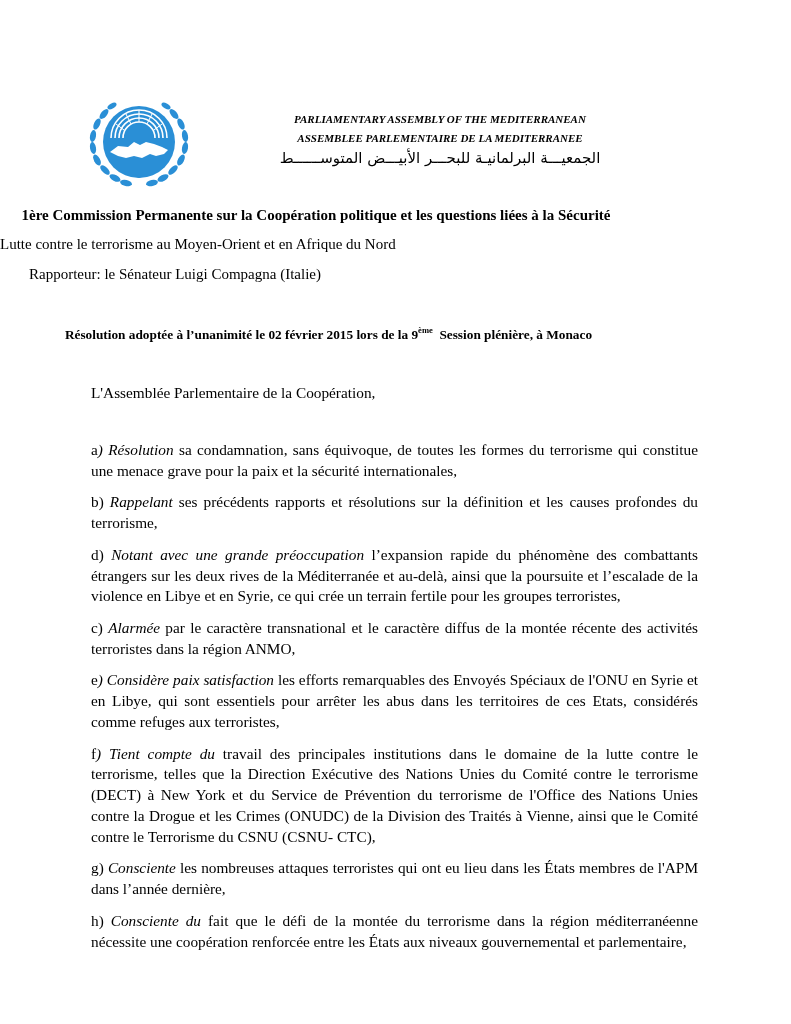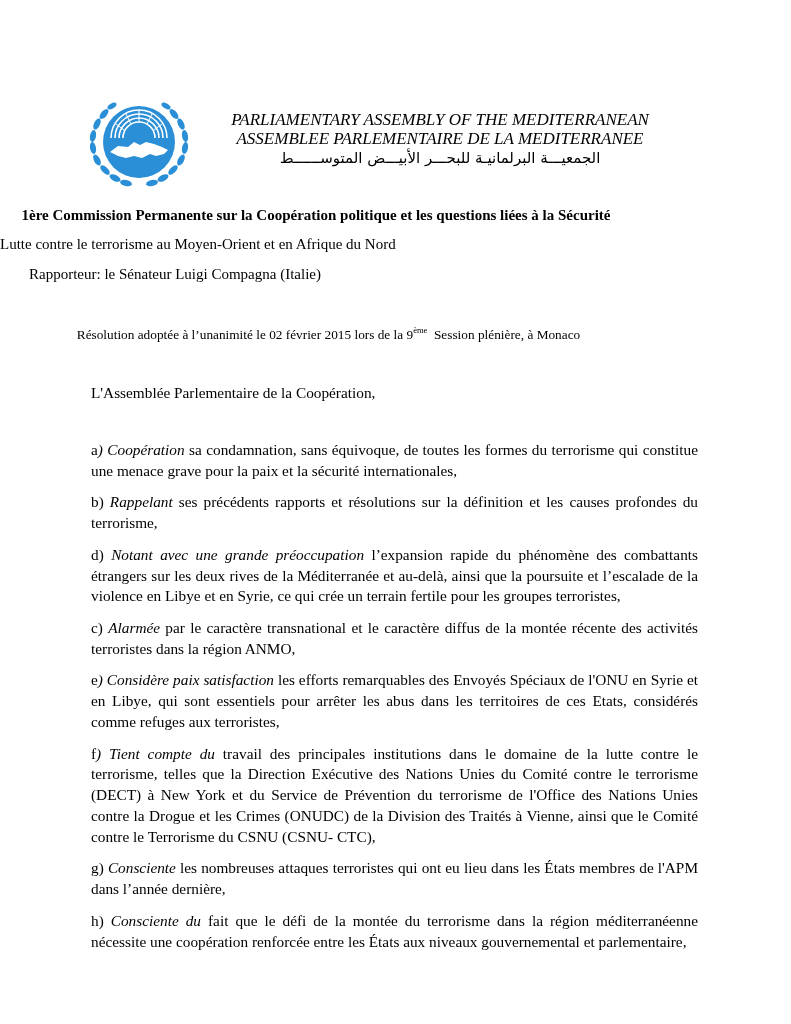--- a/index.html
+++ b/index.html
@@ -1,24 +1,24 @@
 <!DOCTYPE html>
 <html><head>
 <meta charset="utf-8">
 <style>
   html, body { margin: 0; padding: 0; background: #ffffff; }
   body { width: 791px; height: 1024px; position: relative; overflow: hidden;
          font-family: "Liberation Serif", serif; color: #000; }
   .logo { position: absolute; left: 84px; top: 92px; width: 110px; height: 100px; }
   .header-block { position: absolute; left: 222px; top: 110px; width: 436px; text-align: center; }
-  .org-line { font-weight: normal; font-style: italic; font-size: 17px; line-height: 19px; letter-spacing: 0; white-space: nowrap; }
+  .org-line { font-weight: bold; font-style: italic; font-size: 11px; line-height: 19px; letter-spacing: 0; white-space: nowrap; }
   .org-arabic { font-family: "DejaVu Sans", sans-serif; font-size: 15px; line-height: 20px; direction: rtl; }
   .commission { position: absolute; left: 0; width: 632px; top: 207px; text-align: center; font-weight: bold; font-size: 15px; white-space: nowrap; }
   .subtitle { position: absolute; left: 0; width: 791px; text-align: left; font-size: 15px; }
-  .resolution { position: absolute; left: 0; width: 657px; top: 325px; text-align: center; font-weight: normal; font-size: 13.3px; white-space: nowrap; }
+  .resolution { position: absolute; left: 0; width: 657px; top: 325px; text-align: center; font-weight: bold; font-size: 13.3px; white-space: nowrap; }
   .resolution sup { font-size: 8.5px; vertical-align: 6px; }
   .body-text { position: absolute; left: 91px; width: 607px; font-size: 15.3px; line-height: 20.8px; text-align: justify; }
   .intro { top: 383px; }
   p.clause { margin: 0 0 10.8px 0; }
   .lead { font-style: italic; }
 </style>
 </head>
 <body>
 
 <div class="logo">
@@ -79,21 +79,21 @@
 <div class="subtitle" style="top:236px;">Lutte contre le terrorisme au Moyen-Orient et en Afrique du Nord</div>
 <div class="subtitle" style="top:266px;margin-left:29px;">Rapporteur: le Sénateur Luigi Compagna (Italie)</div>
 
 <div class="resolution">
   <span>Résolution adoptée à l’unanimité le 02 février 2015 lors de la 9</span><sup>ème</sup><span style="white-space:pre">  Session plénière, à Monaco</span>
 </div>
 
 <div class="body-text intro">L'Assemblée Parlementaire de la Coopération,</div>
 
 <div class="body-text" style="top:440px;">
-  <p class="clause"><span>a</span><span class="lead">) Coopération</span><span> sa condamnation, sans équivoque, de toutes les formes du terrorisme qui constitue une menace grave pour la paix et la sécurité internationales,</span></p>
+  <p class="clause"><span>a</span><span class="lead">) Résolution</span><span> sa condamnation, sans équivoque, de toutes les formes du terrorisme qui constitue une menace grave pour la paix et la sécurité internationales,</span></p>
   <p class="clause"><span>b) </span><span class="lead">Rappelant</span><span> ses précédents rapports et résolutions sur la définition et les causes profondes du terrorisme,</span></p>
   <p class="clause"><span>d) </span><span class="lead">Notant avec une grande préoccupation</span><span> l’expansion rapide du phénomène des combattants étrangers sur les deux rives de la Méditerranée et au-delà, ainsi que la poursuite et l’escalade de la violence en Libye et en Syrie, ce qui crée un terrain fertile pour les groupes terroristes,</span></p>
   <p class="clause"><span>c) </span><span class="lead">Alarmée</span><span> par le caractère transnational et le caractère diffus de la montée récente des activités terroristes dans la région ANMO,</span></p>
   <p class="clause"><span>e</span><span class="lead">) Considère paix satisfaction</span><span> les efforts remarquables des Envoyés Spéciaux de l'ONU en Syrie et en  Libye, qui sont essentiels pour arrêter les abus dans les territoires de ces Etats, considérés comme refuges aux terroristes,</span></p>
   <p class="clause"><span>f</span><span class="lead">) Tient compte du</span><span> travail des principales institutions dans le domaine de la lutte contre le terrorisme, telles que la Direction Exécutive des Nations Unies du Comité contre le terrorisme (DECT) à New York et du Service de Prévention du terrorisme de l'Office des Nations Unies contre la Drogue et les Crimes (ONUDC) de  la Division des Traités à Vienne, ainsi que le Comité contre le Terrorisme du CSNU (CSNU- CTC),</span></p>
   <p class="clause"><span>g) </span><span class="lead">Consciente</span><span> les nombreuses attaques terroristes qui ont eu lieu dans les États membres de l'APM dans l’année dernière,</span></p>
   <p class="clause"><span>h) </span><span class="lead">Consciente du</span><span> fait que le défi de la montée du terrorisme dans la région méditerranéenne nécessite une coopération renforcée entre les États aux niveaux gouvernemental et parlementaire,</span></p>
 </div>
 
 </body></html>

